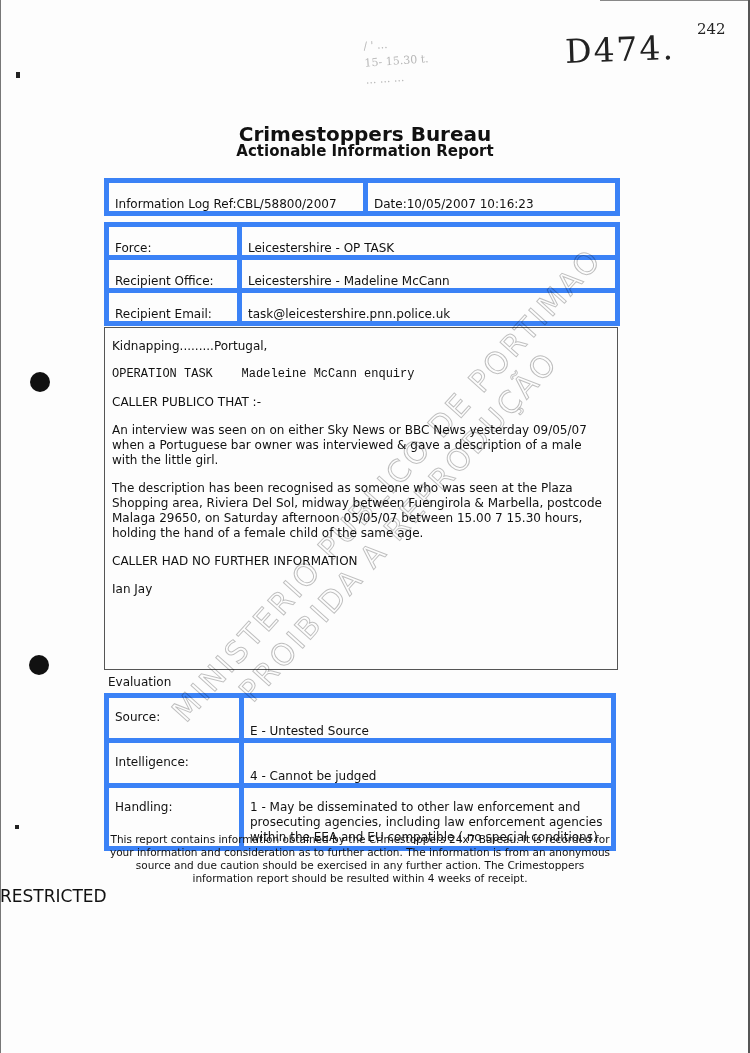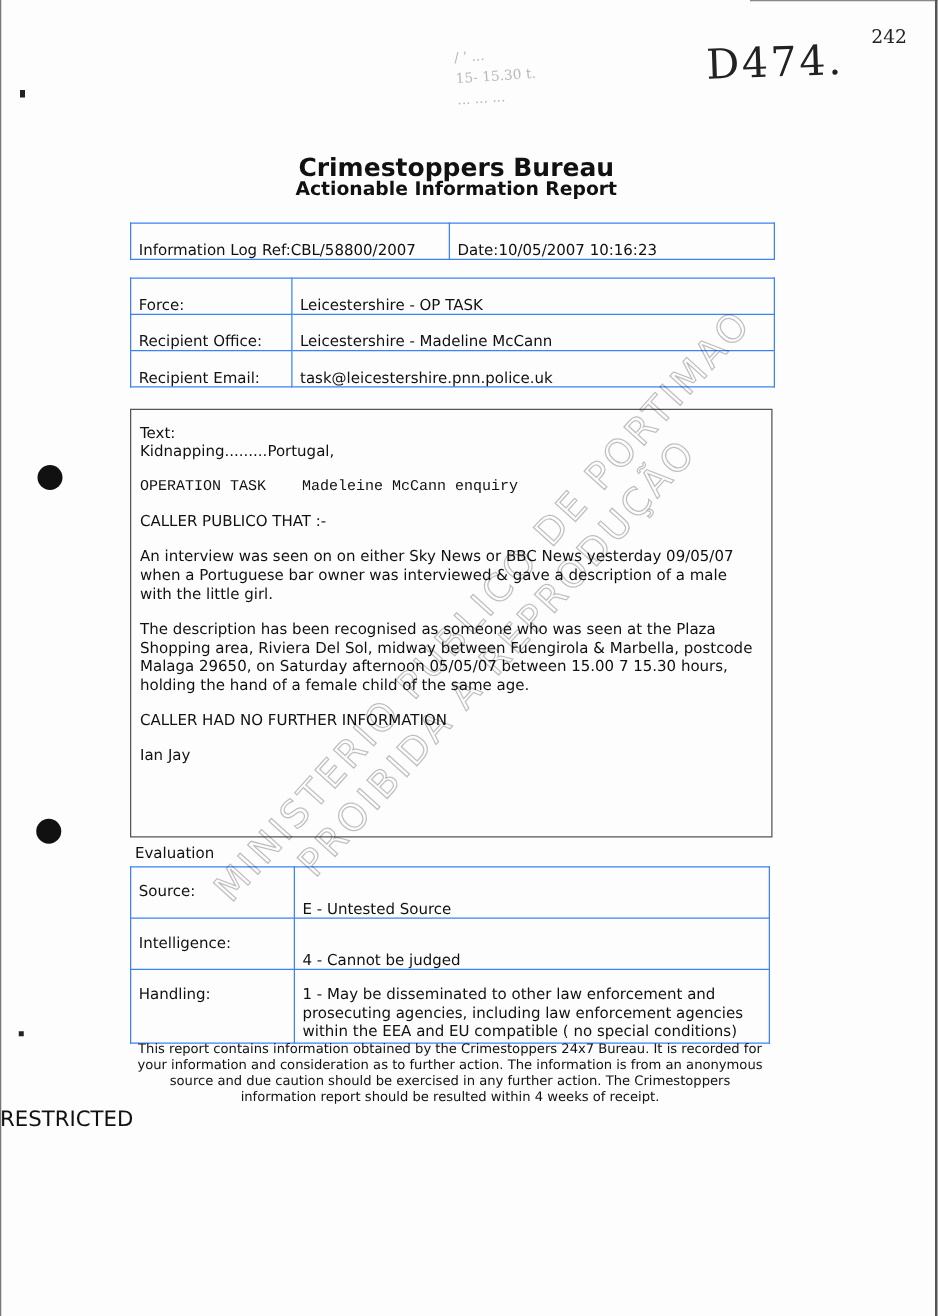--- a/index.html
+++ b/index.html
@@ -17,21 +17,21 @@
     .faint-notes { position: absolute; left: 365px; top: 30px; width: 220px; height: 70px; color: #b8b8b8; font-size: 11px; font-family: "DejaVu Serif", serif; line-height: 17px; transform: rotate(-4deg); }
 
     .punch { position: absolute; width: 20px; height: 20px; border-radius: 50%; background: #111; }
     .speck { position: absolute; width: 4px; height: 6px; background: #222; }
 
     .title { position: absolute; left: 0; width: 730px; text-align: center; font-weight: bold; }
     .title-1 { top: 122px; font-size: 20px; }
     .title-2 { top: 142px; font-size: 15px; }
 
     table.box { position: absolute; border-collapse: collapse; font-size: 12px; }
-    table.box td { border: 1px solid #3b82f6; padding: 0 6px; vertical-align: bottom; }
+    table.box td { border: 5px solid #3b82f6; padding: 0 6px; vertical-align: bottom; }
     .t-ref { left: 104px; top: 178px; width: 516px; }
     .t-ref td { height: 28px; padding-bottom: 1px; }
     .t-ref td:first-child { width: 242px; }
 
     .t-info { left: 104px; top: 222px; width: 516px; }
     .t-info td { height: 28px; padding-bottom: 1px; }
     .t-info td:first-child { width: 116px; }
 
     .text-box { position: absolute; left: 104px; top: 327px; width: 498px; height: 330px; border: 1px solid #555; padding: 11px 7px 0 7px; font-size: 12px; line-height: 15px; }
     .text-box p { margin: 0 0 13px 0; }
@@ -93,21 +93,20 @@
     <td>Leicestershire - Madeline McCann</td>
   </tr>
   <tr>
     <td>Recipient Email:</td>
     <td>task@leicestershire.pnn.police.uk</td>
   </tr>
 </tbody>
   </table>
 
 <div class="text-box">
-  <p class="tight">Text:</p>
   <p>Kidnapping.........Portugal,</p>
   <p style="white-space:pre;font-family:Liberation Mono, monospace;">OPERATION TASK    Madeleine McCann enquiry</p>
   <p>CALLER PUBLICO THAT :-</p>
   <p>An interview was seen on on either Sky News or BBC News yesterday 09/05/07 when a Portuguese bar owner was interviewed &amp; gave a description of a male with the little girl.</p>
   <p>The description has been recognised as someone who was seen at the Plaza Shopping area, Riviera Del Sol, midway between Fuengirola &amp; Marbella, postcode Malaga 29650, on Saturday afternoon 05/05/07 between 15.00 7 15.30 hours, holding the hand of a female child of the same age.</p>
   <p>CALLER HAD NO FURTHER INFORMATION</p>
   <p class="tight">Ian Jay</p>
 </div>
 
 <div class="eval-label">Evaluation</div>

